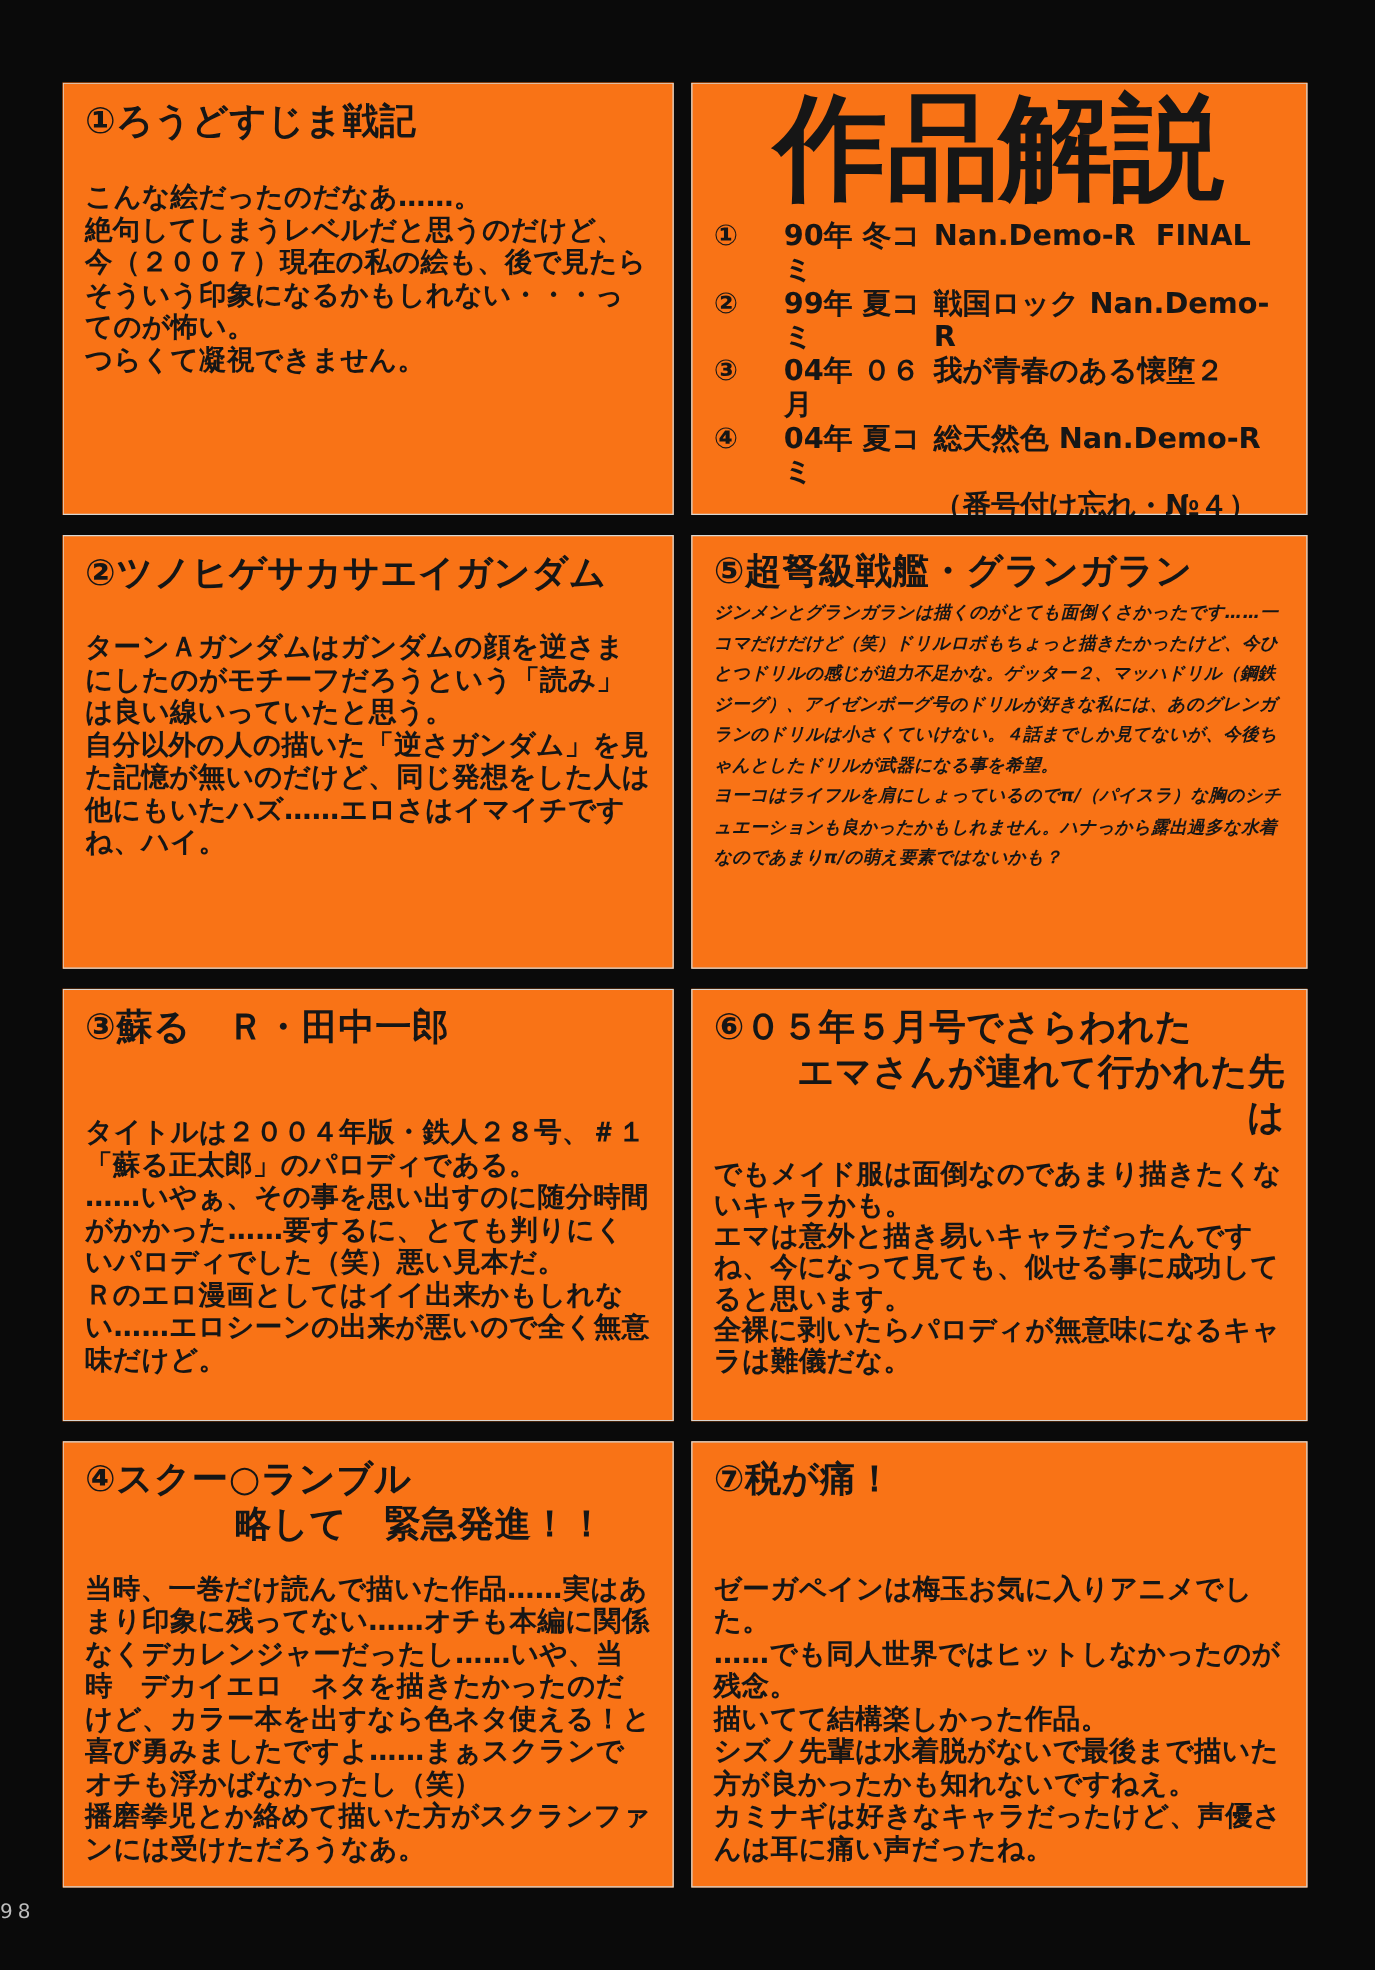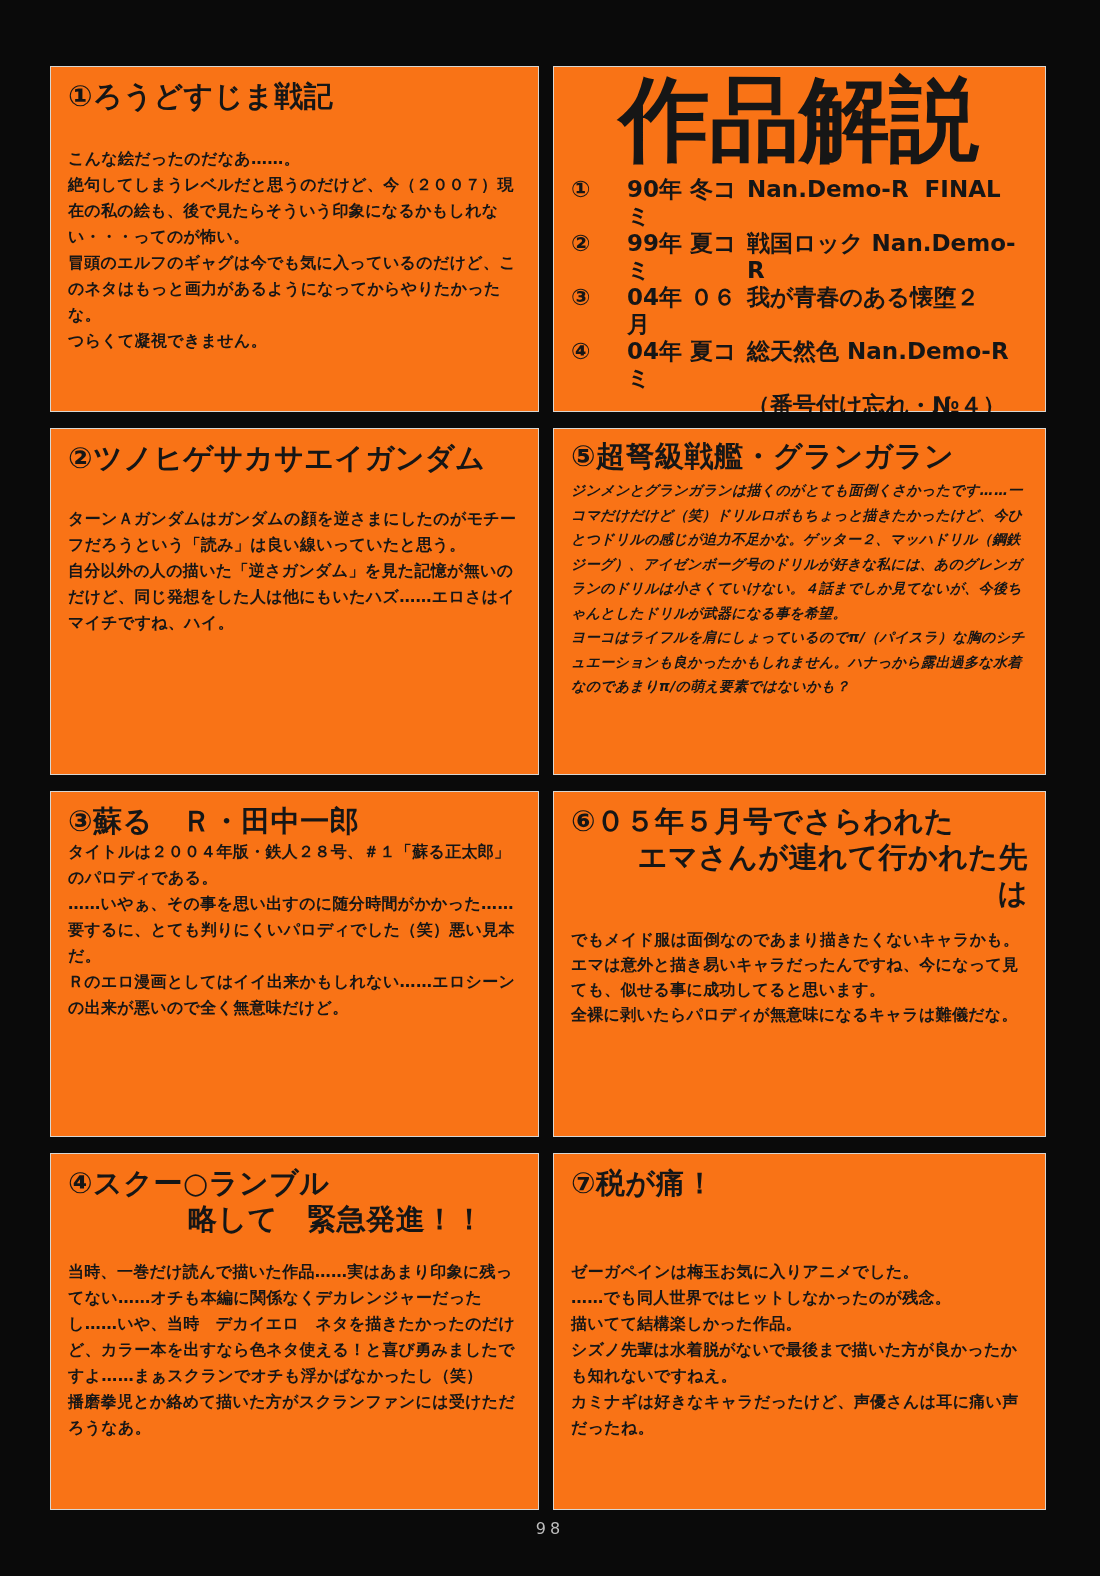--- a/index.html
+++ b/index.html
@@ -32,29 +32,29 @@
     font-size:29px;
     font-weight:700;
     line-height:36px;
     letter-spacing:0.5px;
     white-space:pre-wrap;
   }
   .title-line2 { display:block; }
   .b4 .title-line2 { padding-left:120px; }
   .b6 .title-line2 { padding-left:66px;text-align:right; }
   .box-body {
-    font-size:16px;
+    font-size:22px;
     font-weight:700;
     line-height:26px;
     letter-spacing:0.3px;
   }
   .box-body p { margin:0; white-space:pre-wrap; }
   .b1 .box-body { margin-top:32px; }
   .b2 .box-body { margin-top:30px; }
-  .b3 .box-body { }
+  .b3 .box-body { margin-top:55px; }
   .b4 .box-body { margin-top:22px; }
   .b5 .box-body { margin-top:4px; font-size:14px; line-height:24.5px;font-style:italic; }
   .b6 .box-body { margin-top:16px; line-height:25px; }
   .b7 .box-body { margin-top:58px; }
   .b5 { padding-top:10px; }
   
   .works { padding-top:4px; }
   .works-logo {
     font-size:90px;
     font-weight:900;
@@ -71,38 +71,37 @@
   }
   .wrow { display:flex; line-height:27px; }
   .wnum { width:56px; flex:0 0 auto; }
   .wmeta { width:120px; flex:0 0 auto; white-space:pre-wrap; }
   .wtitle { flex:1; white-space:pre-wrap; }
   .wcont { margin-left:176px; line-height:27px; white-space:pre-wrap; }
   .page-number {
     position:absolute;
     left:0; bottom:38px;
     width:100%;
-    text-align:center;
+    text-align:left;
     color:#bdbdbd;
     font-size:16px;
     letter-spacing:4px;
     font-weight:400;
   }
 </style>
 </head>
 <body>
 
 <div class="page-grid">
 
   <div class="box b1">
     <div class="box-title">①ろうどすじま戦記</div>
     <div class="box-body">
       <p>こんな絵だったのだなあ……。</p>
       <p>絶句してしまうレベルだと思うのだけど、今（２００７）現在の私の絵も、後で見たらそういう印象になるかもしれない・・・ってのが怖い。</p>
-      <p>冒頭のエルフのギャグは今でも気に入っているのだけど、このネタはもっと画力があるようになってからやりたかったな。</p>
       <p>つらくて凝視できません。</p>
     </div>
   </div>
 
   <div class="box works">
     <div class="works-logo">作品解説</div>
     <div class="works-list">
       <div class="wrow">
         <span class="wnum">①</span>
         <span class="wmeta">90年 冬コミ</span>

